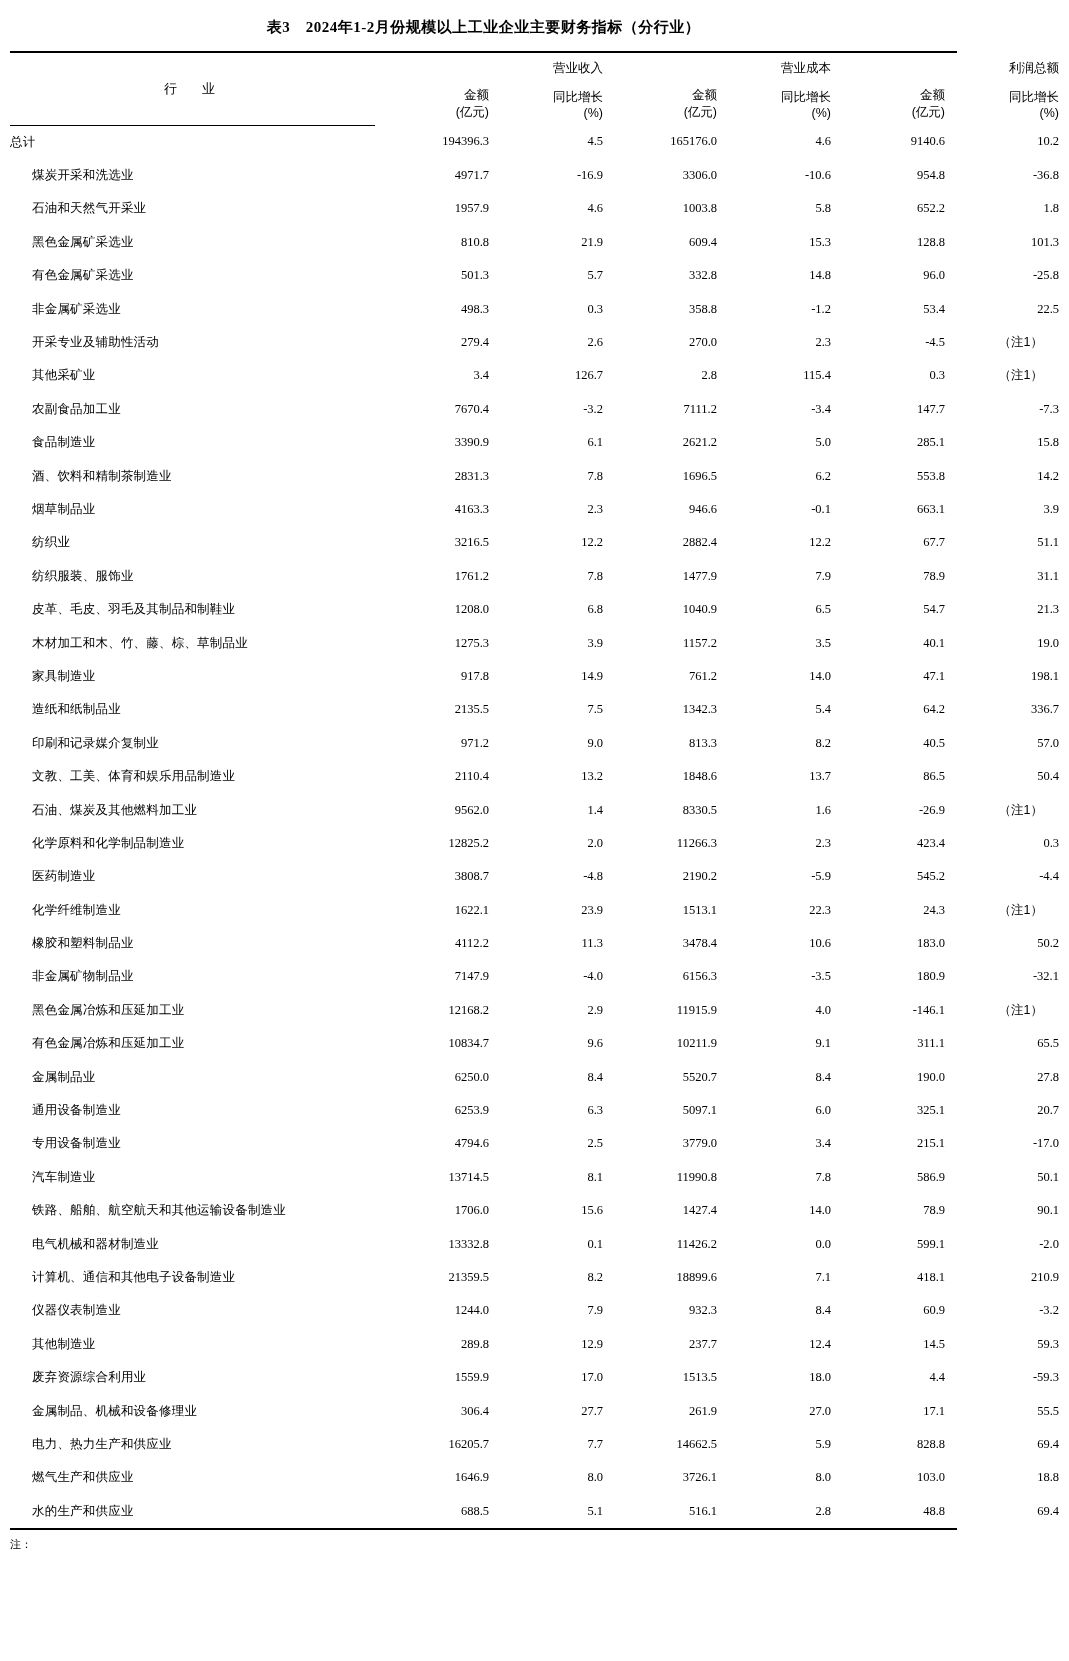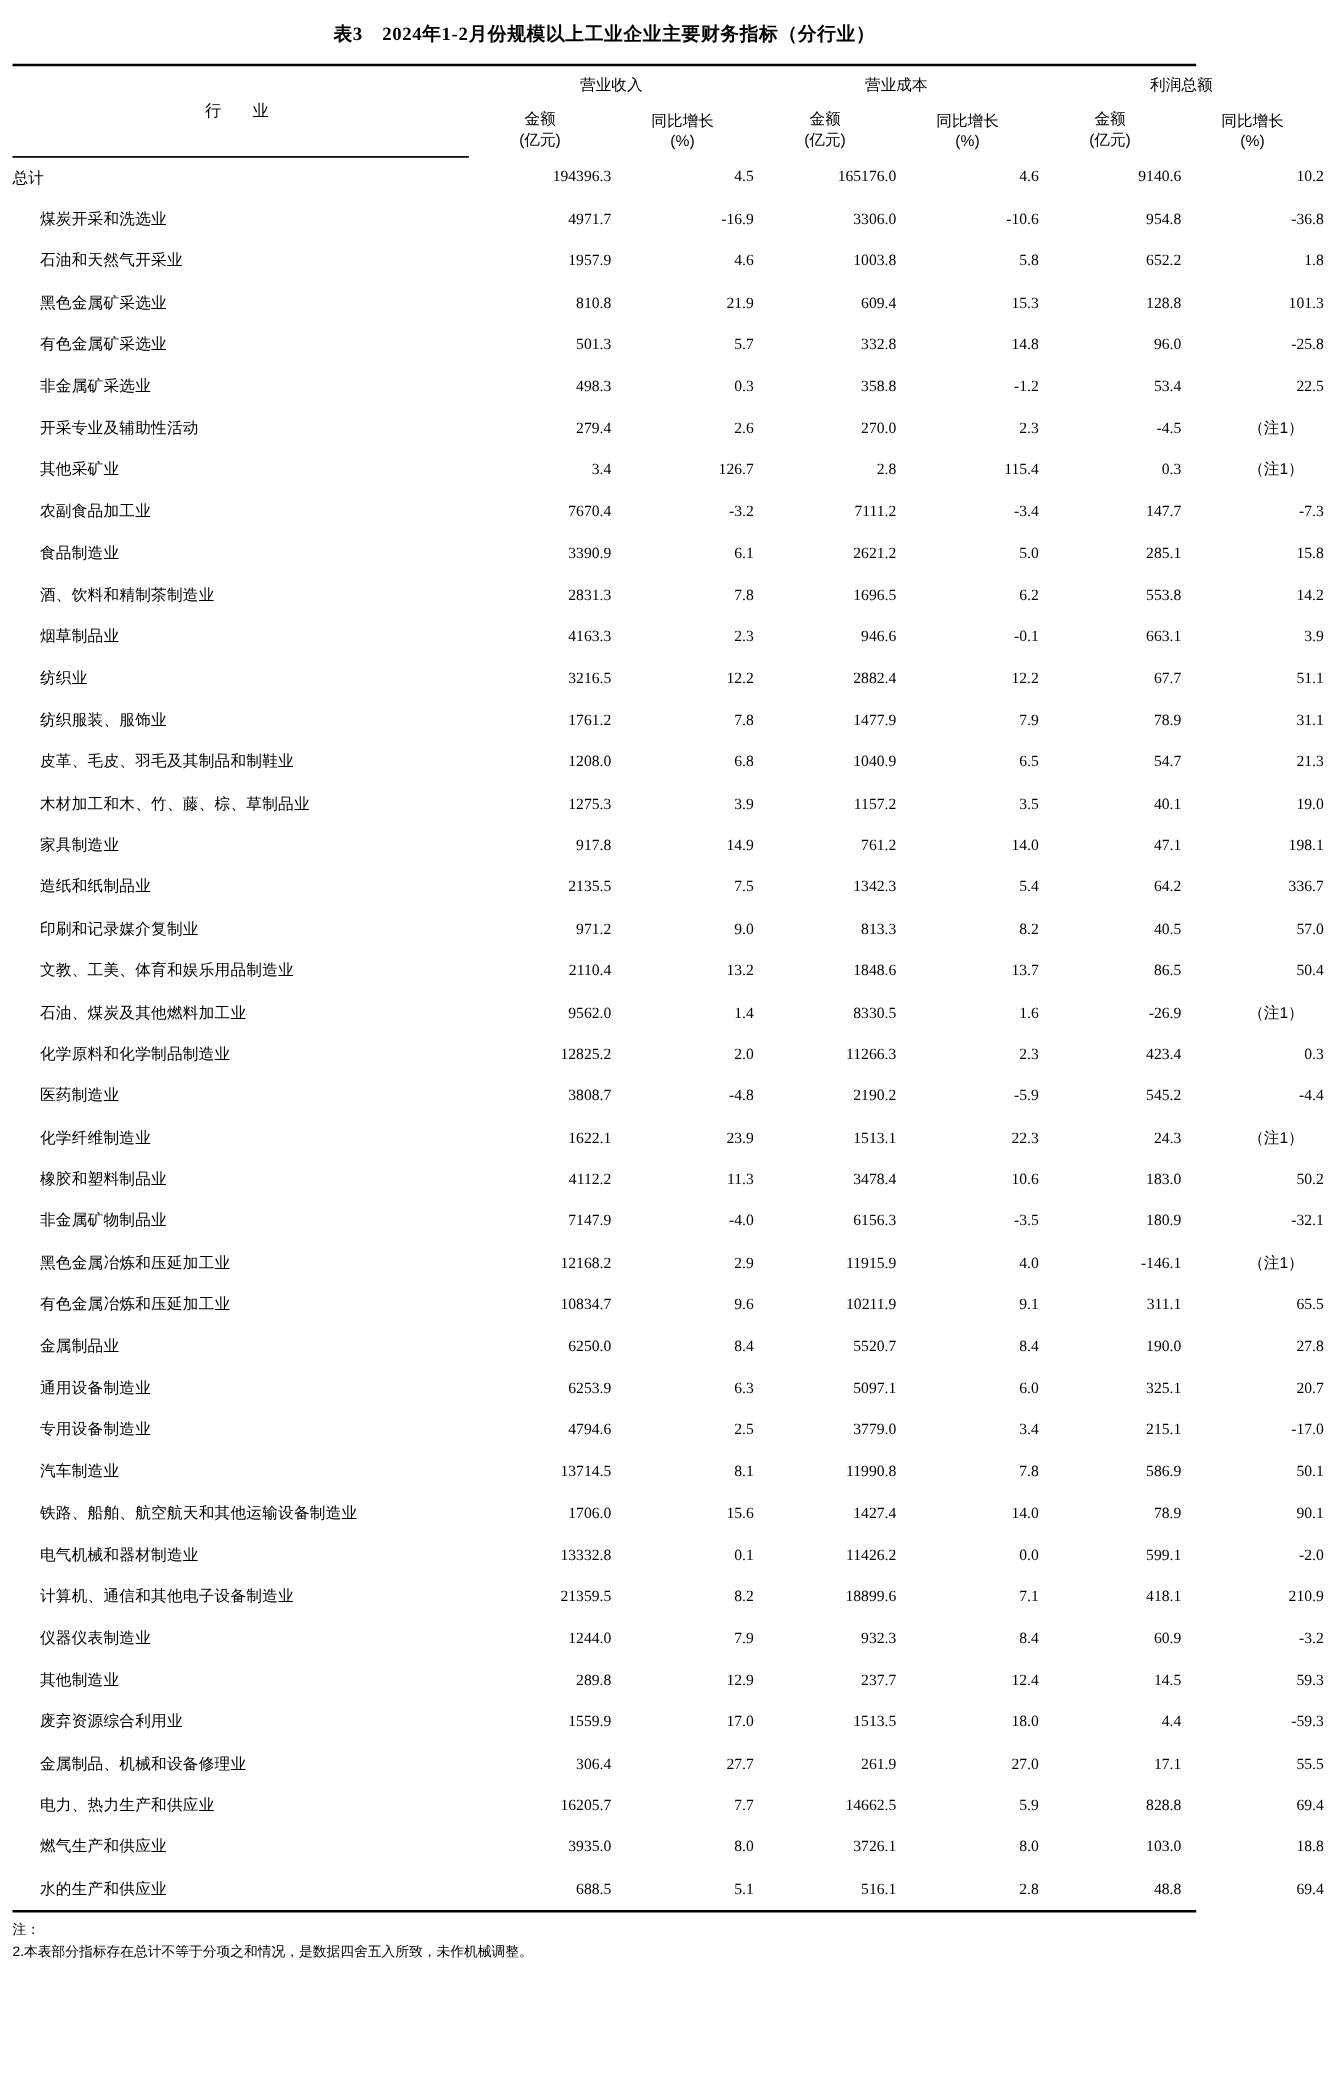--- a/index.html
+++ b/index.html
@@ -37,21 +37,21 @@
     border: 0;
     padding: 0;
   }
   .tbl-wrap {
     border-top: 2px solid #000;
     border-bottom: 2px solid #000;
   }
   thead td, thead th {
     font-weight: normal;
     font-size: 12.5px;
-    text-align: center;
+    text-align: right;
     vertical-align: middle;
     padding: 4px 2px;
   }
   .hd-row1 td {
     height: 30px;
     border-bottom: 1px solid #000;
   }
   .hd-row2 td {
     height: 42px;
     border-bottom: 1px solid #000;
@@ -511,21 +511,21 @@
             <td class="name indent">电力、热力生产和供应业</td>
             <td class="num sep-l">16205.7</td>
             <td class="num">7.7</td>
             <td class="num sep-l">14662.5</td>
             <td class="num">5.9</td>
             <td class="num sep-l">828.8</td>
             <td class="num">69.4</td>
           </tr>
           <tr>
             <td class="name indent">燃气生产和供应业</td>
-            <td class="num sep-l">3935.0</td>
+            <td class="num sep-l">1646.9</td>
             <td class="num">8.0</td>
             <td class="num sep-l">3726.1</td>
             <td class="num">8.0</td>
             <td class="num sep-l">103.0</td>
             <td class="num">18.8</td>
           </tr>
           <tr>
             <td class="name indent">水的生产和供应业</td>
             <td class="num sep-l">688.5</td>
             <td class="num">5.1</td>
@@ -533,16 +533,15 @@
             <td class="num">2.8</td>
             <td class="num sep-l">48.8</td>
             <td class="num">69.4</td>
           </tr>
         </tbody>
   </table>
   </div>
 
   <div class="footnotes">
     <div>注：</div>
-    <div>2.本表部分指标存在总计不等于分项之和情况，是数据四舍五入所致，未作机械调整。</div>
   </div>
 
 </div>
 
 </body></html>

